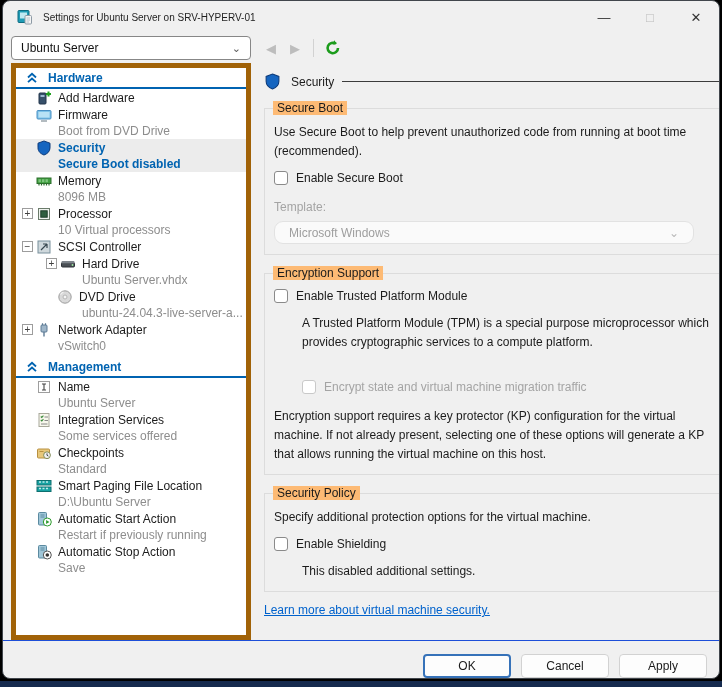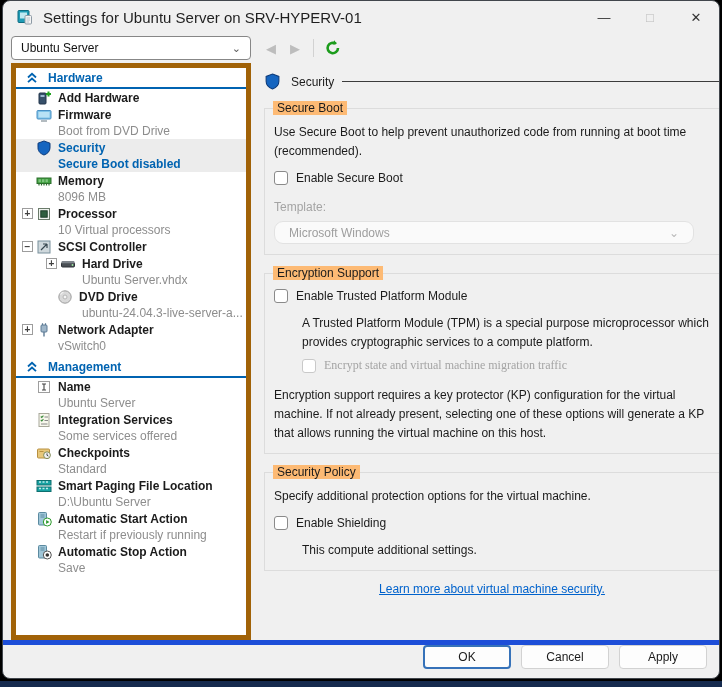--- a/index.html
+++ b/index.html
@@ -6,21 +6,21 @@
   html,body { width:722px; height:687px; }
   body { background:#000; position:relative; font-family:"Liberation Sans", sans-serif; overflow:hidden; }
   .desktop-strip { position:absolute; left:0; right:0; bottom:0; height:6px; background:#152a4e; }
 
   .window { position:absolute; left:2px; top:0; width:718px; height:679px; background:#f0f0f0;
             border-radius:8px; overflow:hidden; border:1px solid #41464c; }
 
   
   .titlebar { height:32px; display:flex; align-items:center; padding-left:14px; }
   .app-icon { width:16px; height:16px; flex:none; }
-  .title { font-size:15px; color:#1f1f1f; margin-left:10px; white-space:nowrap; }
+  .title { font-size:10px; color:#1f1f1f; margin-left:10px; white-space:nowrap; }
   .win-controls { margin-left:auto; display:flex; height:32px; }
   .win-btn { width:46px; height:32px; display:flex; align-items:center; justify-content:center;
              font-size:13px; color:#333; }
   .win-btn.disabled { color:#bcbcbc; }
 
   
   .toolbar { height:30px; display:flex; align-items:center; padding-left:8px; }
   .combo { width:240px; height:24px; background:#fff; border:1px solid #878787; border-radius:4px;
            display:flex; align-items:center; justify-content:space-between; padding:0 9px;
            font-size:12px; color:#111; }
@@ -34,21 +34,21 @@
   .main { position:absolute; top:62px; left:8px; right:8px; bottom:38px; display:flex; }
   .sidebar { width:240px; flex:none; background:#fff; border:5px solid #a16207; overflow:hidden;
              padding-bottom:16px; }
   .pane { flex:1; padding:8px 6px 0 13px; }
 
   
   .section-header { display:flex; align-items:center; height:21px; padding-left:10px;
                     border-bottom:2px solid #0063b1; color:#0063b1; font-weight:bold; font-size:12px; }
   .section-header .chev { width:12px; height:12px; margin-right:10px; flex:none; }
   .tree-item { width:100%; }
-  .tree-row { display:flex; align-items:center; height:17px; padding-left:6px; font-size:12px; color:#1b1b1b;font-weight:bold; }
+  .tree-row { display:flex; align-items:center; height:17px; padding-left:6px; font-size:12px; color:#1b1b1b; }
   .expander { width:11px; height:11px; border:1px solid #9d9d9d; background:#fff; font-size:10px;
               line-height:9px; text-align:center; color:#404040; margin-right:3px; flex:none; }
   .exp-spacer { width:14px; flex:none; }
   .tree-icon { width:16px; height:16px; margin-right:6px; flex:none; }
   .sub-row { height:16px; padding-left:42px; font-size:12px; color:#8d8d8d; display:flex; align-items:center; }
   .indent1 .tree-row { padding-left:30px; }
   .indent1 .sub-row { padding-left:66px; }
   .selected { background:#ececec; }
   .selected .tree-row, .selected .sub-row { color:#0063b1; font-weight:bold; }
 
@@ -66,26 +66,26 @@
   .cb-row { display:flex; align-items:center; margin-top:10px; }
   .cb { width:14px; height:14px; border:1px solid #8a8a8a; border-radius:3px; background:#fff;
         flex:none; margin-right:8px; }
   .cb.disabled { border-color:#c9c9c9; }
   .cb-label { font-size:12px; color:#1b1b1b; }
   .cb-label.muted { color:#a4a4a4; }
   .indent-text { margin-left:28px; }
   .select-disabled { height:23px; width:420px; background:#fafafa; border:1px solid #e2e2e2;
                      border-radius:9px; display:flex; align-items:center; justify-content:space-between;
                      padding:0 14px; font-size:12px; color:#9e9e9e; margin-top:4px; }
-  .link-row { text-align:center; margin-top:11px; font-size:12px; padding-right:2px; }
+  .link-row { text-align:left; margin-top:11px; font-size:12px; padding-right:2px; }
   .link { color:#0062cc; text-decoration:underline; }
 
   
-  .footer { position:absolute; left:0; right:0; bottom:0; height:38px; border-top:5px solid #1d4ed8;
-            display:flex; align-items:flex-start; justify-content:flex-end; gap:10px; padding-right:12px; }
+  .footer { position:absolute; left:0; right:0; bottom:0; height:38px; border-top:1px solid #1d4ed8;
+            display:flex; align-items:flex-end; justify-content:flex-end; gap:10px; padding-right:12px; }
   .btn { width:88px; height:24px; background:#fdfdfd; border:1px solid #d2d2d2; border-radius:4px;
          font-size:12px; color:#1b1b1b; display:flex; align-items:center; justify-content:center; }
   .btn-ok { border:2px solid #3672b9; }
 </style>
 </head>
 <body>
 
 <div class="desktop-strip"></div>
 
 <div class="window">
@@ -359,35 +359,35 @@
         </div>
       </div>
 
       <div class="groupbox">
         <span class="legend">Encryption Support</span>
         <div class="cb-row" style="margin-top:2px;">
           <span class="cb"></span>
           <span class="cb-label">Enable Trusted Platform Module</span>
         </div>
         <div class="text-block indent-text" style="width:410px; margin-top:11px;">A Trusted Platform Module (TPM) is a special purpose microprocessor which provides cryptographic services to a compute platform.</div>
-        <div class="cb-row indent-text" style="margin-top:6px;font-family:Liberation Serif, serif;">
+        <div class="cb-row indent-text" style="margin-top:28px;">
           <span class="cb disabled"></span>
           <span class="cb-label muted">Encrypt state and virtual machine migration traffic</span>
         </div>
         <div class="text-block" style="width:432px; margin-top:13px;">Encryption support requires a key protector (KP) configuration for the virtual machine. If not already present, selecting one of these options will generate a KP that allows running the virtual machine on this host.</div>
       </div>
 
       <div class="groupbox">
         <span class="legend">Security Policy</span>
         <div class="text-block" style="margin-top:1px;">Specify additional protection options for the virtual machine.</div>
         <div class="cb-row">
           <span class="cb"></span>
           <span class="cb-label">Enable Shielding</span>
         </div>
-        <div class="text-block indent-text" style="margin-top:11px;">This compute additional settings.</div>
+        <div class="text-block indent-text" style="margin-top:11px;">This disabled additional settings.</div>
       </div>
 
       <div class="link-row">
         <span class="link">Learn more about virtual machine security.</span>
       </div>
 
     </div>
   </div>
 
   <div class="footer">

